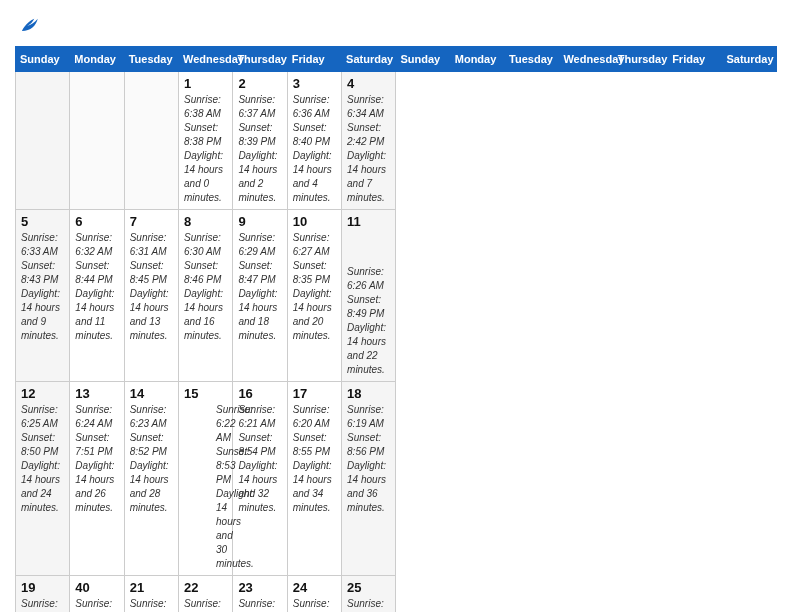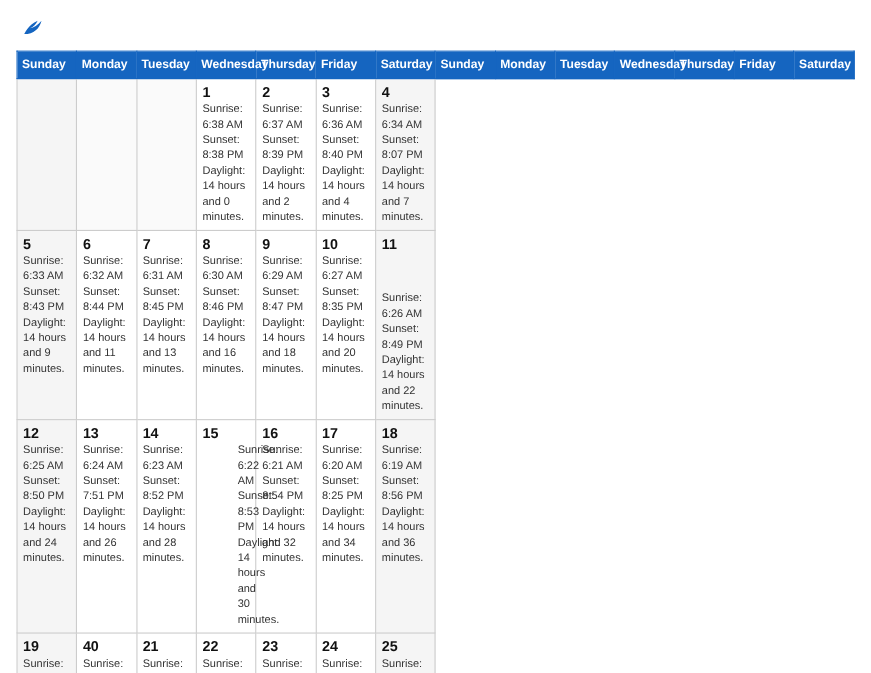--- a/index.html
+++ b/index.html
@@ -76,20 +76,21 @@
     .day-number {
       font-size: 13px;
       font-weight: bold;
       color: #111;
       margin-bottom: 2px;
     }
     .day-info {
       line-height: 1.4;
       font-size: 10px;
       color: #333;
+      font-style: italic;
     }
     .empty-cell {
       background: #fafafa;
     }
   </style>
 </head>
 <body>
 
 <div class="header">
   <div class="logo">
@@ -150,21 +151,21 @@
         <td>
           <div class="day-number">3</div>
           <div class="day-info" style="white-space: pre-line;">Sunrise: 6:36 AM
 Sunset: 8:40 PM
 Daylight: 14 hours
 and 4 minutes.</div>
         </td>
         <td>
           <div class="day-number">4</div>
           <div class="day-info" style="white-space: pre-line;">Sunrise: 6:34 AM
-Sunset: 8:07 PM
+Sunset: 2:42 PM
 Daylight: 14 hours
 and 7 minutes.</div>
         </td>
       </tr>
       <tr>
         <td>
           <div class="day-number">5</div>
           <div class="day-info" style="white-space: pre-line;">Sunrise: 6:33 AM
 Sunset: 8:43 PM
 Daylight: 14 hours
@@ -245,21 +246,21 @@
         <td>
           <div class="day-number">16</div>
           <div class="day-info" style="white-space: pre-line;">Sunrise: 6:21 AM
 Sunset: 8:54 PM
 Daylight: 14 hours
 and 32 minutes.</div>
         </td>
         <td>
           <div class="day-number">17</div>
           <div class="day-info" style="white-space: pre-line;">Sunrise: 6:20 AM
-Sunset: 8:25 PM
+Sunset: 8:55 PM
 Daylight: 14 hours
 and 34 minutes.</div>
         </td>
         <td>
           <div class="day-number">18</div>
           <div class="day-info" style="white-space: pre-line;">Sunrise: 6:19 AM
 Sunset: 8:56 PM
 Daylight: 14 hours
 and 36 minutes.</div>
         </td>

